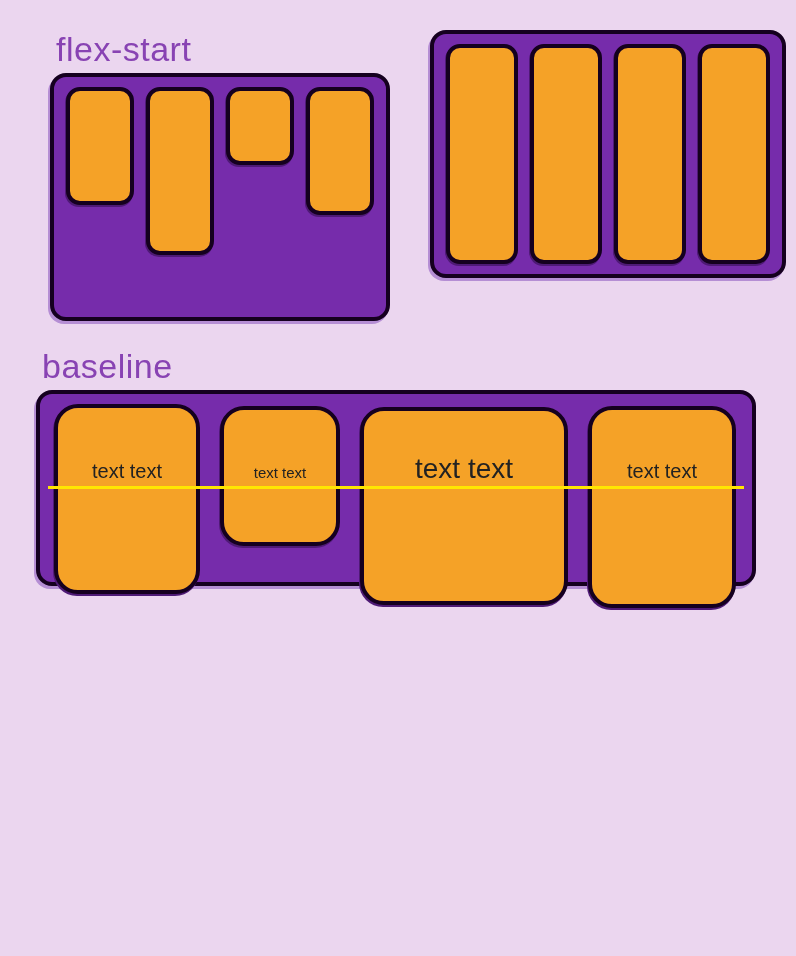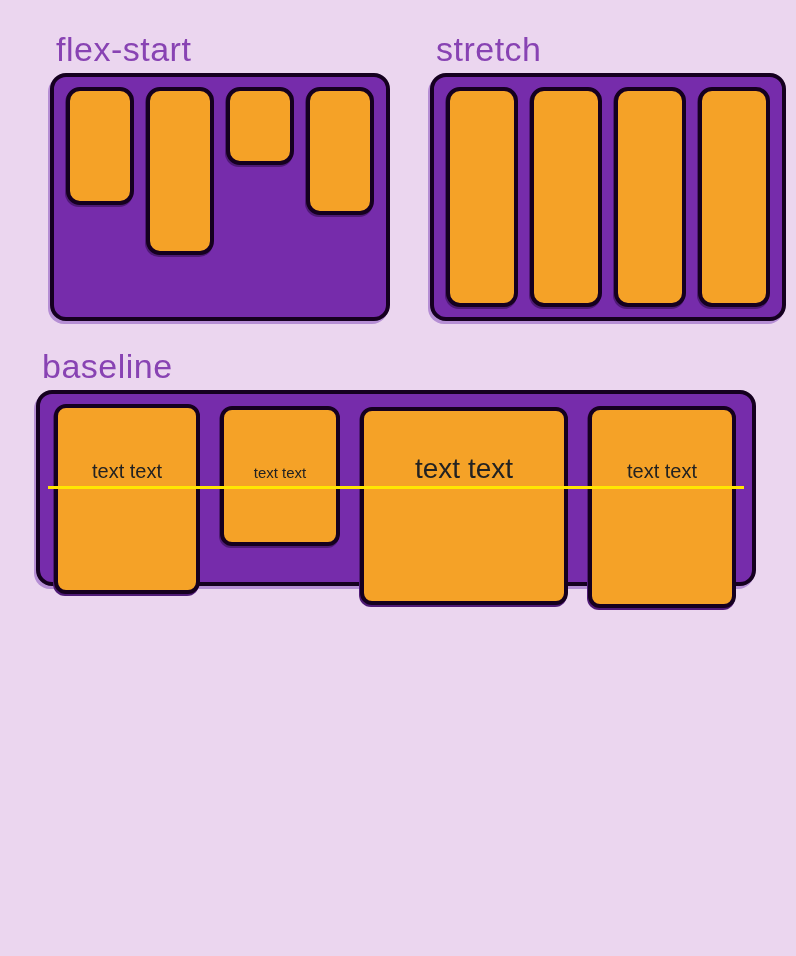--- a/index.html
+++ b/index.html
@@ -59,21 +59,21 @@
     padding:10px 14px;
     display:flex;
     align-items:baseline;
     gap:20px;
     position:relative;
     box-shadow:-2px 3px 0 0 #b58ed4;
   }
   .bitem{
     background:#f5a227;
     border:4px solid #15001f;
-    border-radius:12px;
+    border-radius:24px;
     display:flex;
     align-items:flex-start;
     justify-content:center;
     color:#222;
     font-weight:500;
     box-shadow:-1px 2px 0 0 #4e1a75;
   }
   .baseline-line{
     position:absolute;
     left:8px;right:8px;
@@ -97,21 +97,20 @@
       <div class="item h1"></div>
       <div class="item h2"></div>
       <div class="item h3"></div>
       <div class="item h4"></div>
     </div>
   </div>
 
 
 
   <div class="cell">
-    <div class="label">stretch</div>
     <div class="panel panel-st">
       <div class="item"></div>
       <div class="item"></div>
       <div class="item"></div>
       <div class="item"></div>
     </div>
   </div>
 </div>
 
 <div class="base-wrap">

